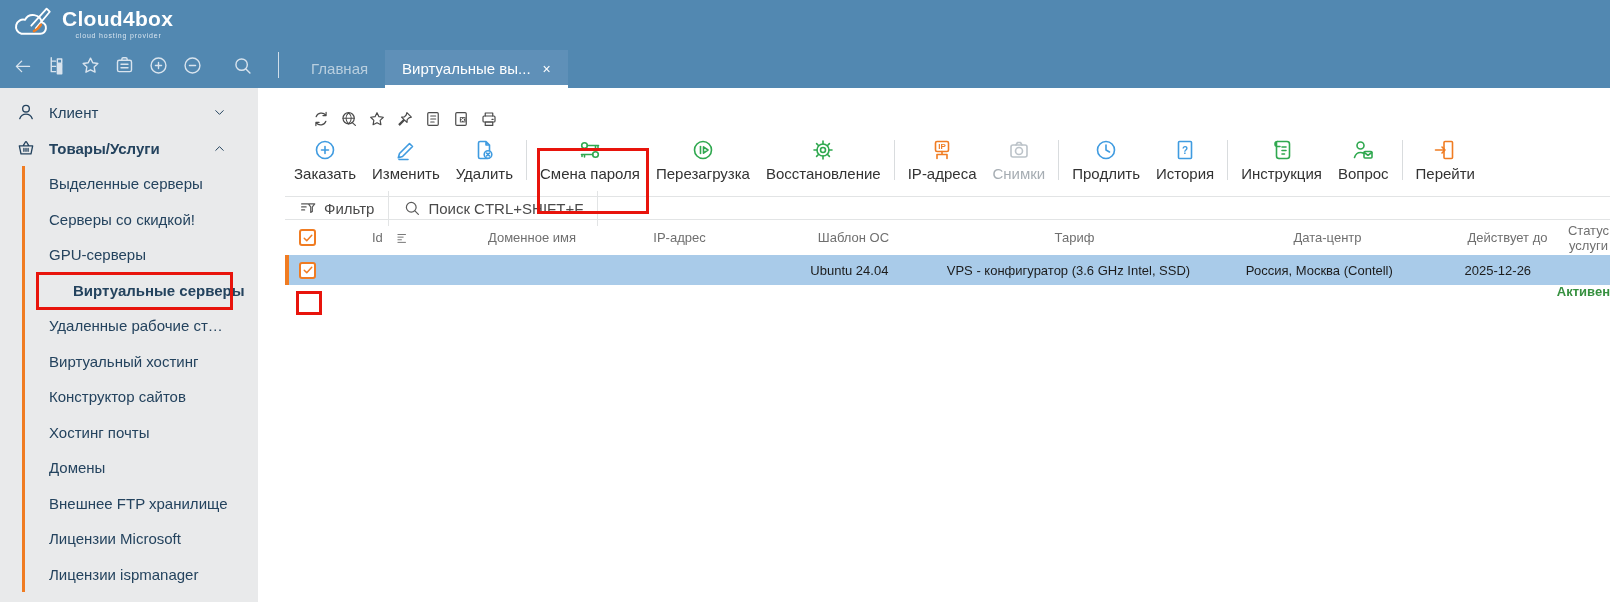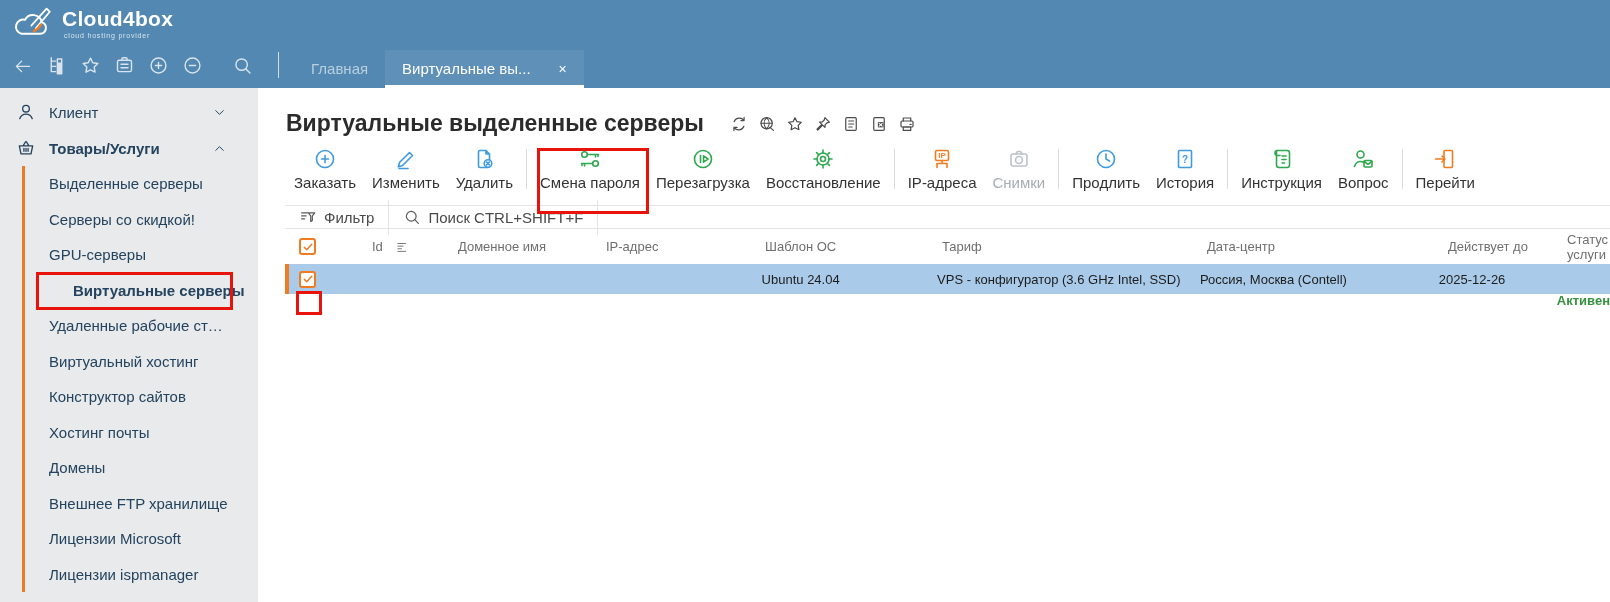--- a/index.html
+++ b/index.html
@@ -1,32 +1,32 @@
 <!DOCTYPE html>
 <html><head>
 <meta charset="utf-8">
 <style>
   * { margin:0; padding:0; box-sizing:border-box; }
   body { background:#fff; font-family:"Liberation Sans", sans-serif; }
-  .page { position:relative; width:1610px; height:602px; background:#fff; overflow:hidden; }
+  .page { position:relative; width:1610px; height:602px; background:#fff; overflow:hidden;text-align:center; }
 
   
   .header { position:absolute; top:0; left:0; right:0; height:88px; background:#5288b1; }
   .logo { position:absolute; top:5px; left:12px; display:flex; align-items:center; gap:6px; }
   .logo-text { display:flex; flex-direction:column; }
   .logo-name { color:#fff; font-size:21px; font-weight:bold; letter-spacing:.3px; }
   .logo-tagline { color:#d8e5f0; font-size:7px; letter-spacing:.8px; margin-top:1px; padding-left:2px; }
   .htoolbar { position:absolute; left:12px; top:52px; display:flex; align-items:center; gap:13px; color:#d9e4ee; }
   .htoolbar .ic { width:21px; height:21px; }
   .hsearch { margin-left:16px; }
   .hdivider { width:1px; height:26px; background:#e6edf4; opacity:.85; margin-left:12px; }
 
   .tabs { position:absolute; left:294px; top:50px; height:38px; display:flex; }
   .tab { font-size:15px; line-height:38px; padding:0 17px; color:#b9cfdf; cursor:pointer; }
-  .tab.active { background:#5f90b8; color:#fff; box-shadow:inset 0 -3px 0 #fff; display:flex; align-items:center; gap:28px; }
+  .tab.active { background:#5f90b8; color:#fff; box-shadow:inset 0 -3px 0 #fff; display:flex; align-items:center; gap:12px; }
   .tab-close { font-size:14px; color:#fff; cursor:pointer; }
 
   
   .sidebar { position:absolute; top:88px; left:0; bottom:0; width:258px; background:#e9eaeb; padding-top:6px; }
   .side-section { height:36px; display:flex; align-items:center; padding:0 18px 0 16px; color:#24435e; font-size:15px; cursor:pointer; }
   .side-section .ic { width:20px; height:20px; margin-right:13px; color:#24435e; }
   .side-section .chev { margin-left:auto; width:15px; height:15px; }
   .side-section.bold { font-weight:bold; }
   .side-items { margin-left:22px; border-left:3px solid #f07c22; }
   .side-item { height:35.5px; display:flex; align-items:center; padding-left:24px; font-size:15px; color:#24435e; cursor:pointer; }
@@ -306,21 +306,20 @@
       <div class="side-item">Домены</div>
       <div class="side-item">Внешнее FTP хранилище</div>
       <div class="side-item">Лицензии Microsoft</div>
       <div class="side-item">Лицензии ispmanager</div>
     </div>
   </div>
 
   <div class="main">
 
     <div class="page-head">
-      <h1 class="page-title">Виртуальные выделенные серверы</h1>
       <div class="title-icons">
         <svg class="ic">
             <use href="#s-refresh"></use>
           </svg>
         <svg class="ic">
             <use href="#s-globe"></use>
           </svg>
         <svg class="ic">
             <use href="#s-star"></use>
           </svg>

